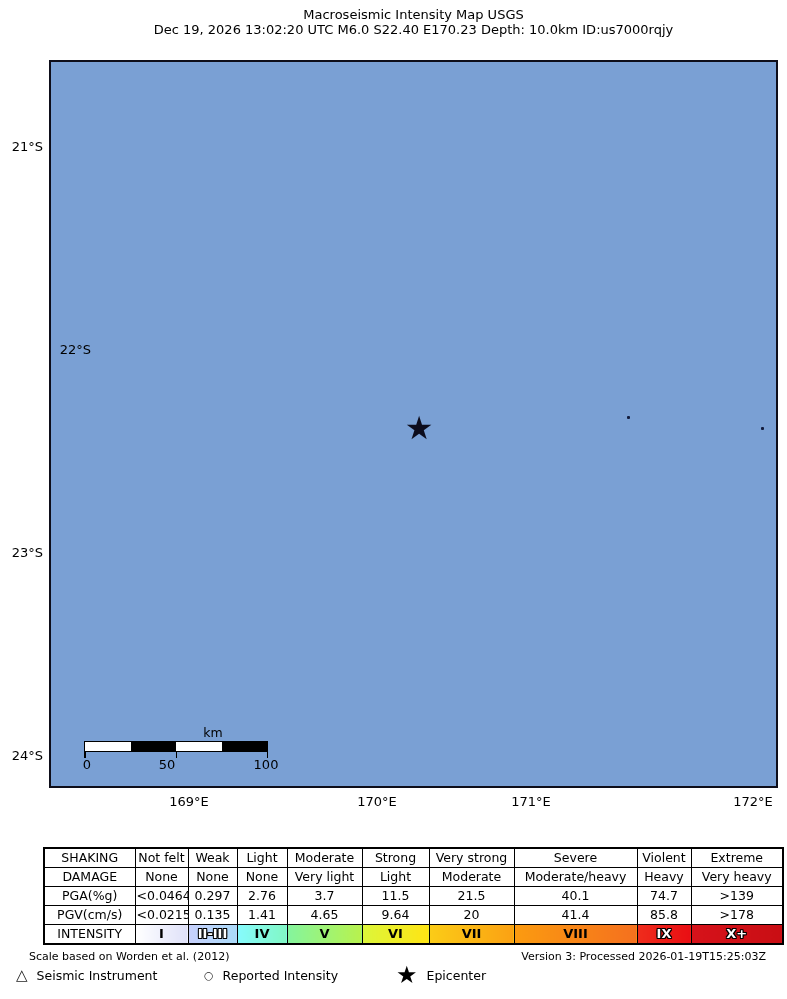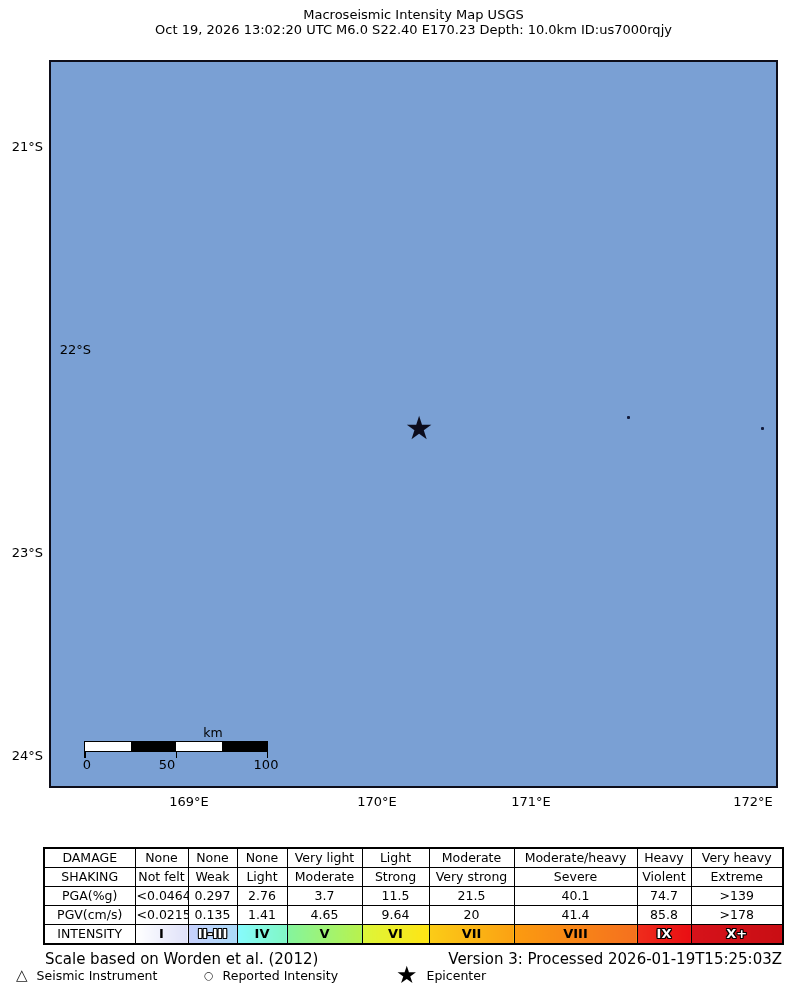--- a/index.html
+++ b/index.html
@@ -47,37 +47,37 @@
     font-size:12.5px;line-height:18px;white-space:nowrap;overflow:hidden;
   }
   .legend-table tr.intensity td{font-weight:bold;font-size:13px;}
   .legend-table tr.intensity td.row-label{font-weight:normal;font-size:12.5px;}
   .txt-outline{
     text-shadow:-1px -1px 0 #000,1px -1px 0 #000,-1px 1px 0 #000,1px 1px 0 #000,
                  0 -1px 0 #000,0 1px 0 #000,-1px 0 0 #000,1px 0 0 #000;
   }
   
   .footer-notes{
-    position:absolute;left:45px;top:950px;width:737px;display:flex;
-    justify-content:space-between;font-size:15px;white-space:nowrap;
+    position:absolute;left:29px;top:950px;width:737px;display:flex;
+    justify-content:space-between;font-size:11px;white-space:nowrap;
   }
   .symbol-legend-item{position:absolute;top:965px;height:20px;display:flex;align-items:center;gap:9px;font-size:12.5px;}
   .sl-1{left:16px;} .sl-2{left:204px;} .sl-3{left:396px;}
   .glyph-tri{font-size:15px;line-height:1;color:#222;}
   .glyph-circ{font-size:11px;line-height:1;color:#222;}
   .glyph-star{font-size:24px;line-height:1;color:#000;}
 </style>
 </head>
 <body>
 
 <div class="page">
 
   <div class="title-block">
     <div>Macroseismic Intensity Map USGS</div>
-    <div>Oct 19, 2026 13:02:20 UTC M6.0 S22.40 E170.23 Depth: 10.0km ID:us7000rqjy</div>
+    <div>Dec 19, 2026 13:02:20 UTC M6.0 S22.40 E170.23 Depth: 10.0km ID:us7000rqjy</div>
   </div>
 
   <div class="map-canvas" style="background: rgb(122, 160, 212); border-color: rgb(14, 14, 26);"></div>
 
   <span class="epicenter" style="color: rgb(13, 13, 29);">★</span>
   <span class="island-dot d1" style="background: rgb(19, 28, 61);"></span>
   <span class="island-dot d2" style="background: rgb(19, 28, 61);"></span>
 
   <div class="sb-km">km</div>
   <div class="sb-bar">
@@ -111,42 +111,42 @@
         <col style="width:50px">
       <col style="width:75px">
         <col style="width:67px">
         <col style="width:85px">
         <col style="width:123px">
       <col style="width:54px">
         <col style="width:92px">
     </colgroup>
     <tbody>
         <tr>
+      <td class="row-label">SHAKING</td>
+      <td>Not felt</td>
+      <td>Weak</td>
+      <td>Light</td>
+      <td>Moderate</td>
+      <td>Strong</td>
+      <td>Very strong</td>
+      <td>Severe</td>
+      <td>Violent</td>
+      <td>Extreme</td>
+    </tr>
+    <tr>
       <td class="row-label">DAMAGE</td>
       <td>None</td>
       <td>None</td>
       <td>None</td>
       <td>Very light</td>
       <td>Light</td>
       <td>Moderate</td>
       <td>Moderate/heavy</td>
       <td>Heavy</td>
       <td>Very heavy</td>
-    </tr>
-    <tr>
-      <td class="row-label">SHAKING</td>
-      <td>Not felt</td>
-      <td>Weak</td>
-      <td>Light</td>
-      <td>Moderate</td>
-      <td>Strong</td>
-      <td>Very strong</td>
-      <td>Severe</td>
-      <td>Violent</td>
-      <td>Extreme</td>
     </tr>
     <tr>
       <td class="row-label">PGA(%g)</td>
       <td>&lt;0.0464</td>
       <td>0.297</td>
       <td>2.76</td>
       <td>3.7</td>
       <td>11.5</td>
       <td>21.5</td>
       <td>40.1</td>

